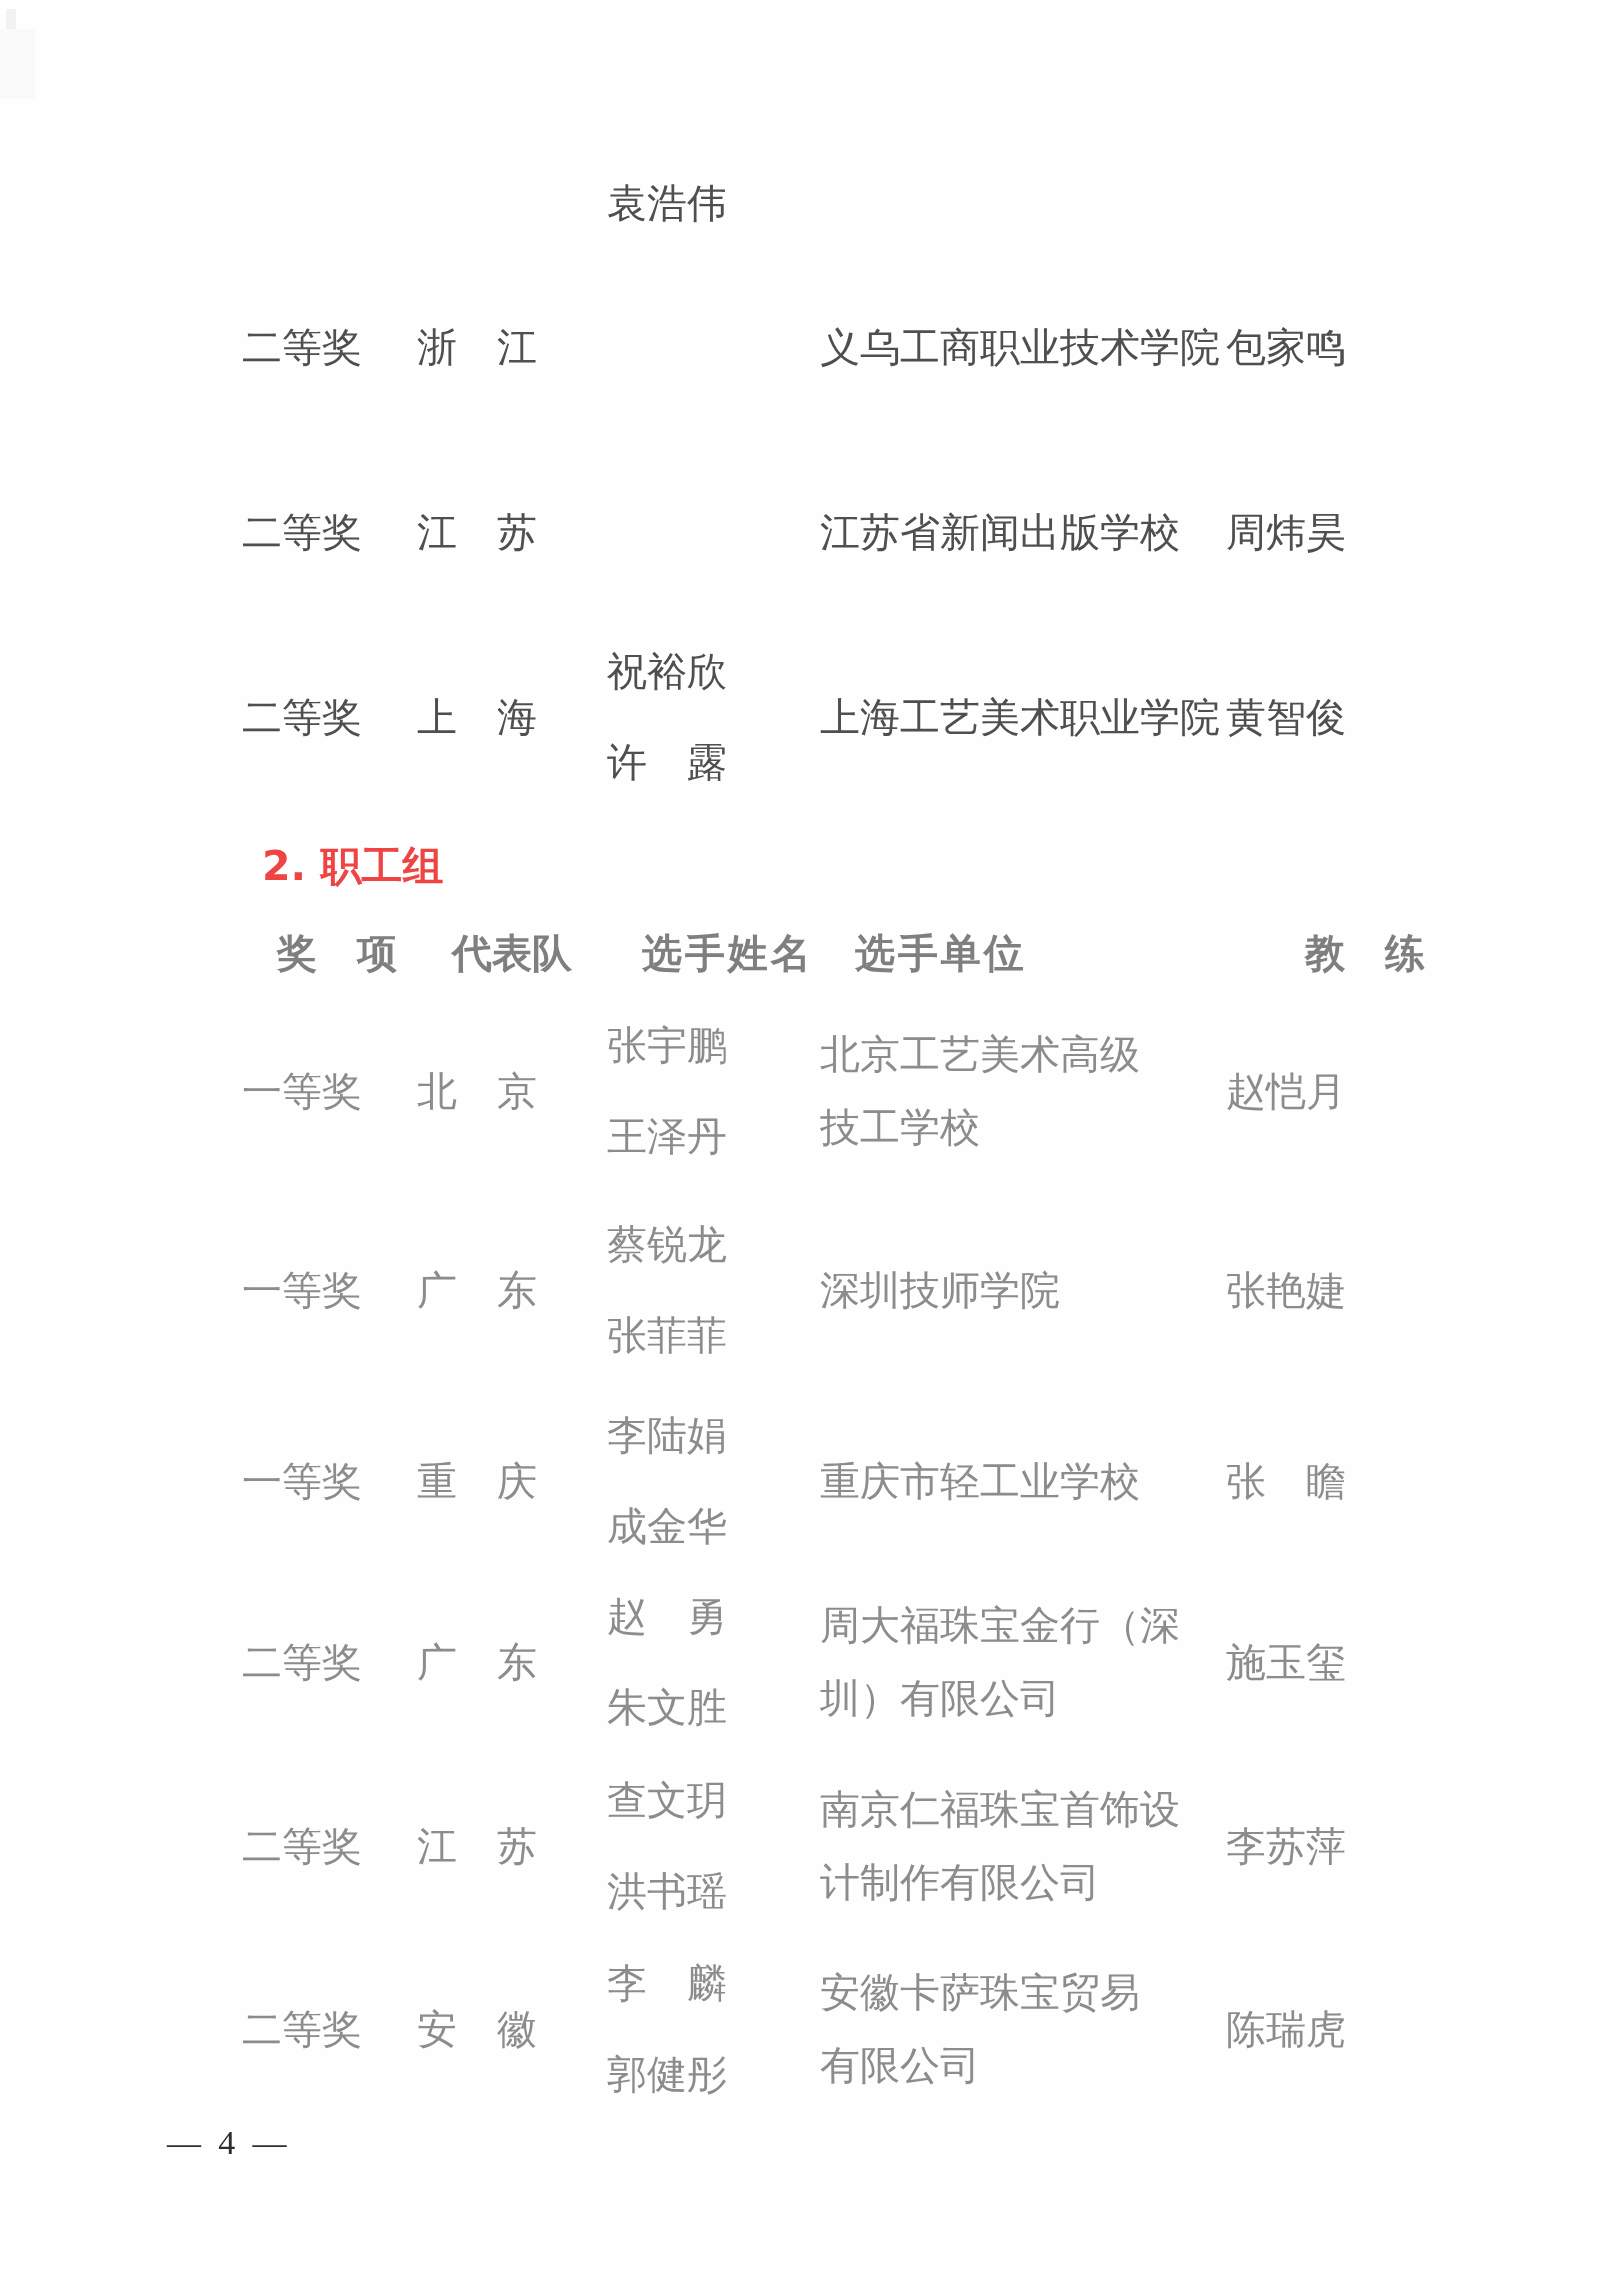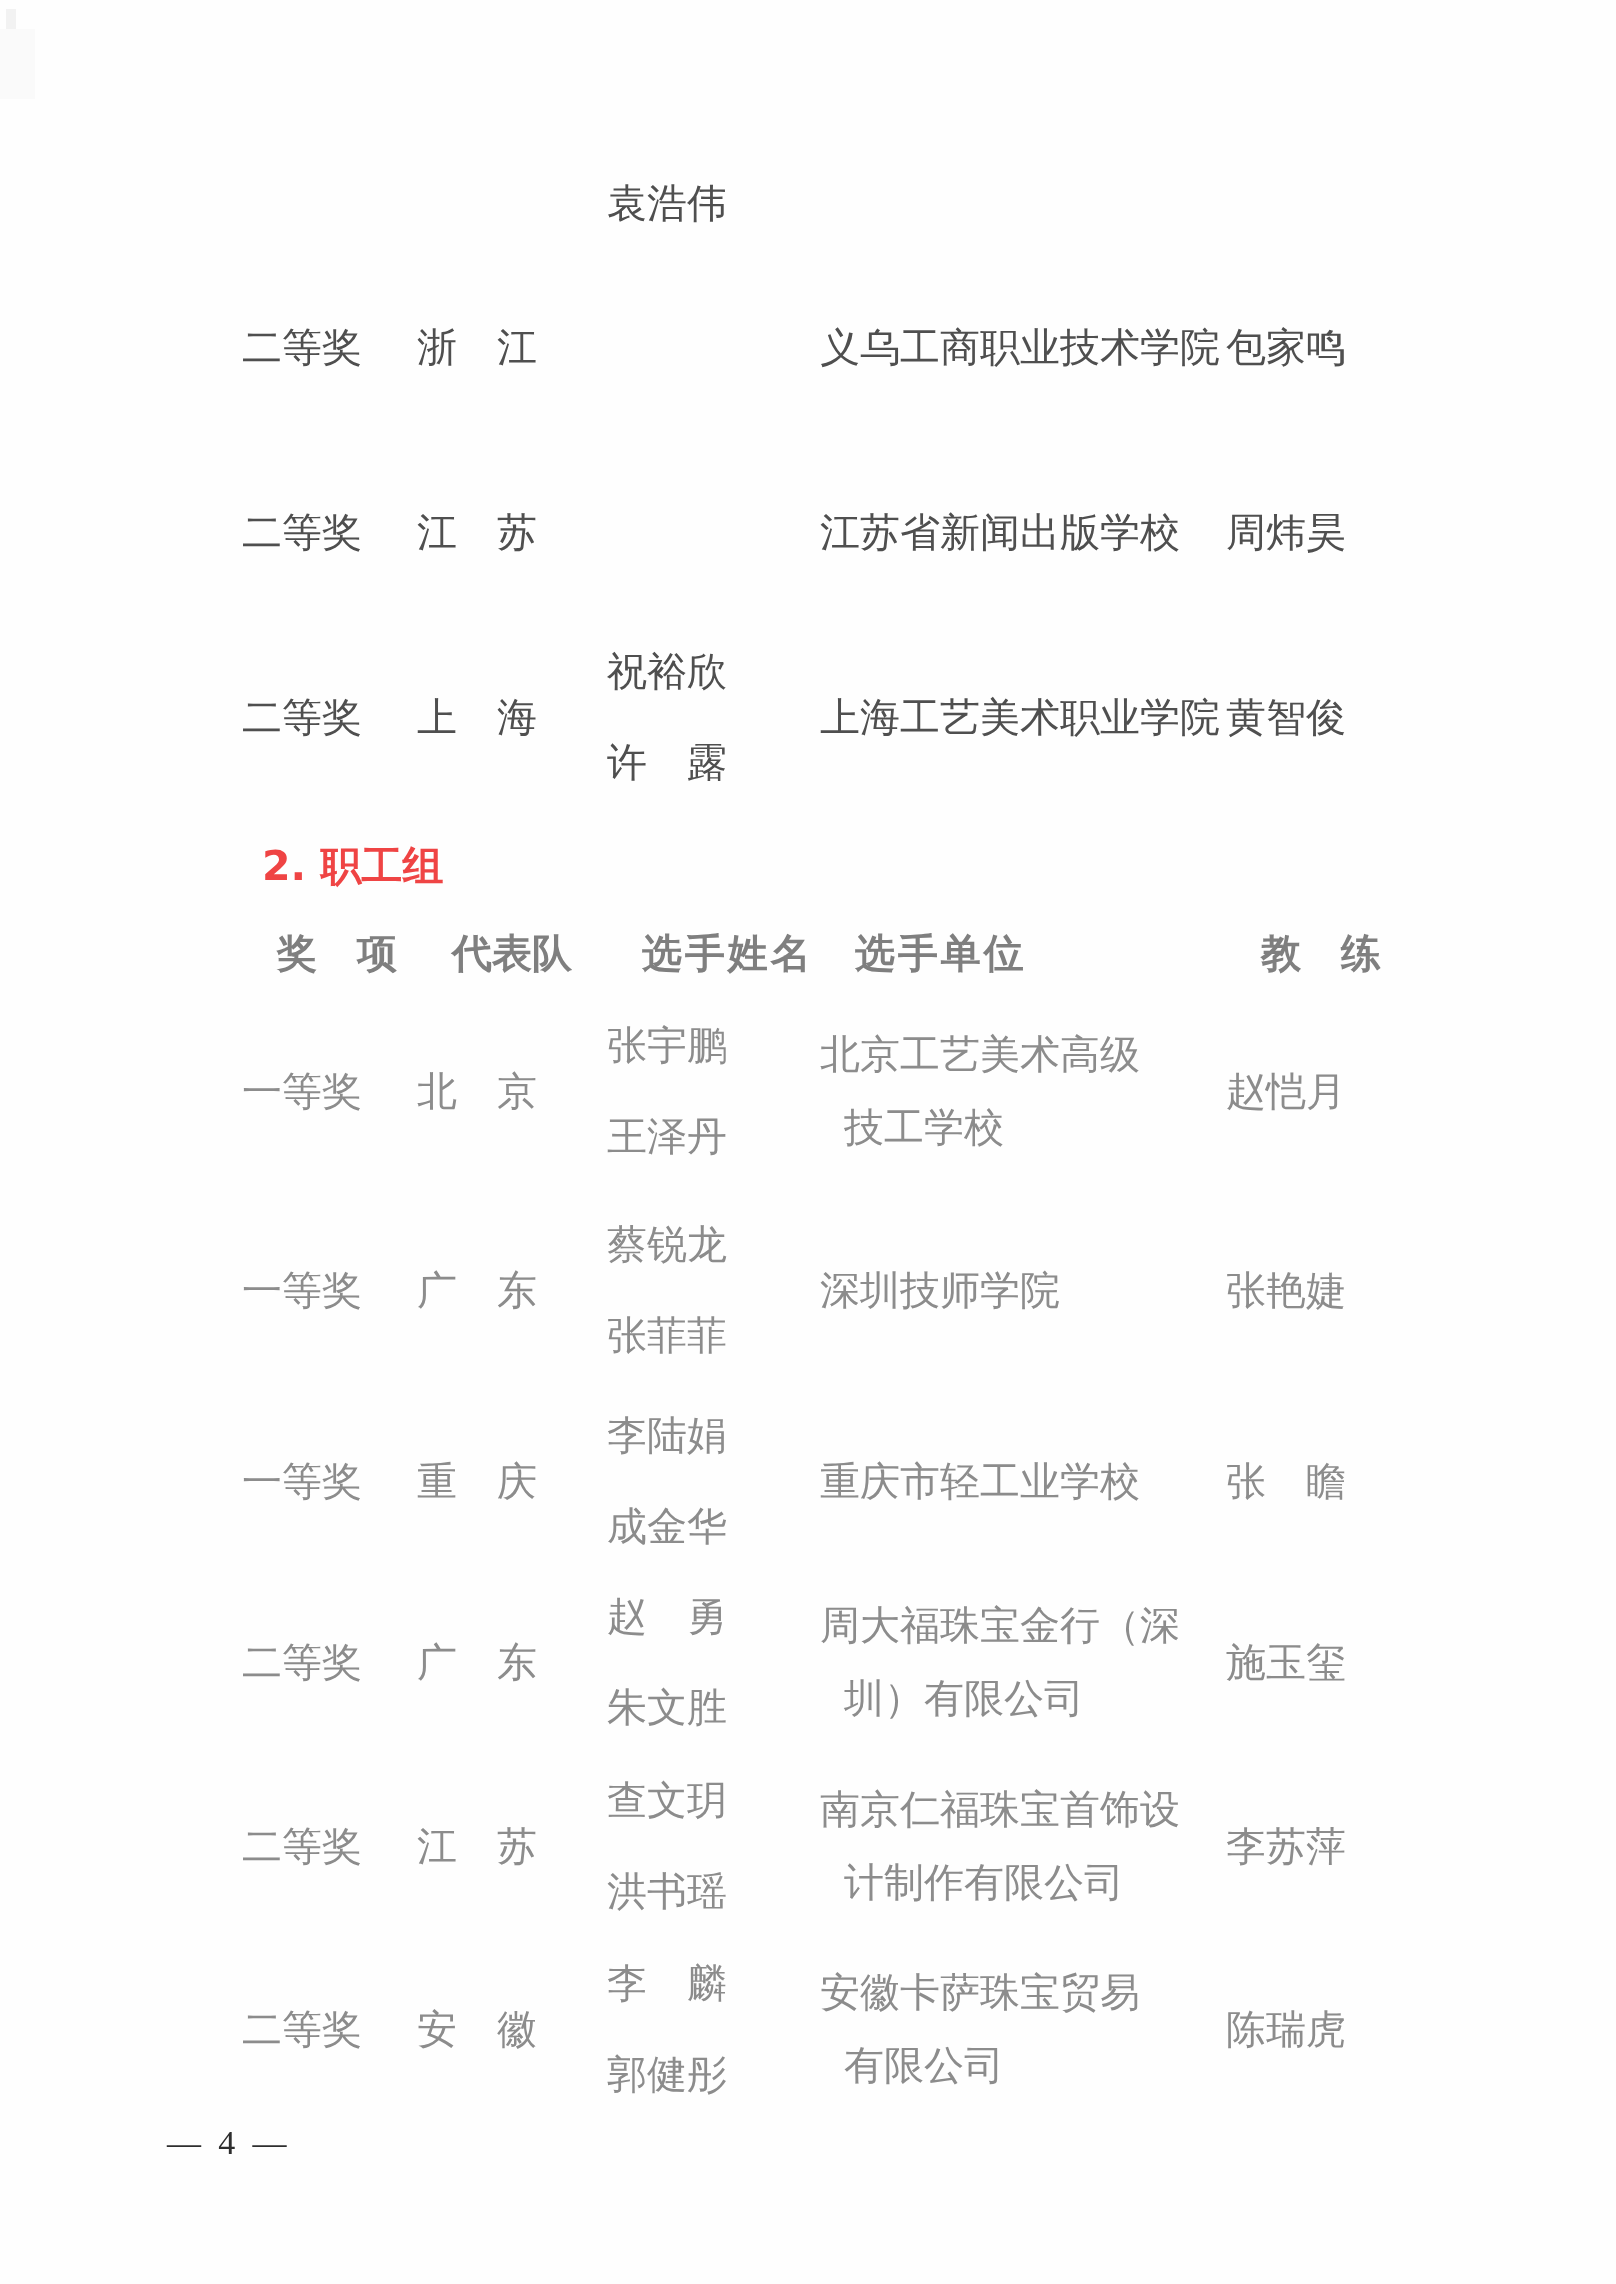--- a/index.html
+++ b/index.html
@@ -16,41 +16,41 @@
   .artifact-a { position:absolute; left:5.9px; top:8.8px; width:10.3px; height:22px; background:#f2f2f2; }
   .artifact-b { position:absolute; left:0px; top:29px; width:35px; height:70px; background:#fafafa; }
 
   .cell { position:absolute; font-size:40px; line-height:41px; white-space:nowrap; }
 
   .row { position:absolute; left:242px; width:1144px; height:132px; }
   .c-award  { left:0;      top:50%; transform:translateY(-50%); }
   .c-team   { left:175px;  top:50%; transform:translateY(-50%); }
   .c-names  { left:365px;  top:0; height:100%; display:flex; flex-direction:column; justify-content:space-between; }
   .c-unit   { left:578px;  top:50%; transform:translateY(-50%); white-space:nowrap; }
-  .c-unit .u2 { margin-top:32px;margin-left:24px; }
+  .c-unit .u2 { margin-top:32px; }
   .c-coach  { left:984px; top:50%; transform:translateY(-50%); }
 
   .student { color:#4f4f4f; }
   .staff   { color:#8c8c8c; }
 
   .orphan-name { left:607px; top:183px; color:#4f4f4f; }
 
   .section-heading {
     position:absolute; left:262px; top:845px;
     font-family:"DejaVu Sans","Liberation Sans",sans-serif;
     font-weight:700; font-size:41px; line-height:43px; color:#ef4444; white-space:nowrap;
   }
 
   .header-row { position:absolute; left:242px; top:933px; width:1144px; height:41px; color:#7f7f7f;margin-left:35px; }
   .header-row .cell { top:0; transform:none; font-weight:600; }
   .h-award { left:0; }
   .h-team  { left:175px; }
   .h-name  { left:365px; letter-spacing:2.9px; }
   .h-unit  { left:578px; letter-spacing:2.9px; }
-  .h-coach { left:984px; }
+  .h-coach { left:1028px; }
 
   .footer-page-number {
     position:absolute; left:167px; top:2125px;
     font-size:34px; line-height:35px; color:#2e2e2e; letter-spacing:4.4px; white-space:nowrap;
   }
 </style>
 </head>
 <body>
 
 <div class="page">

